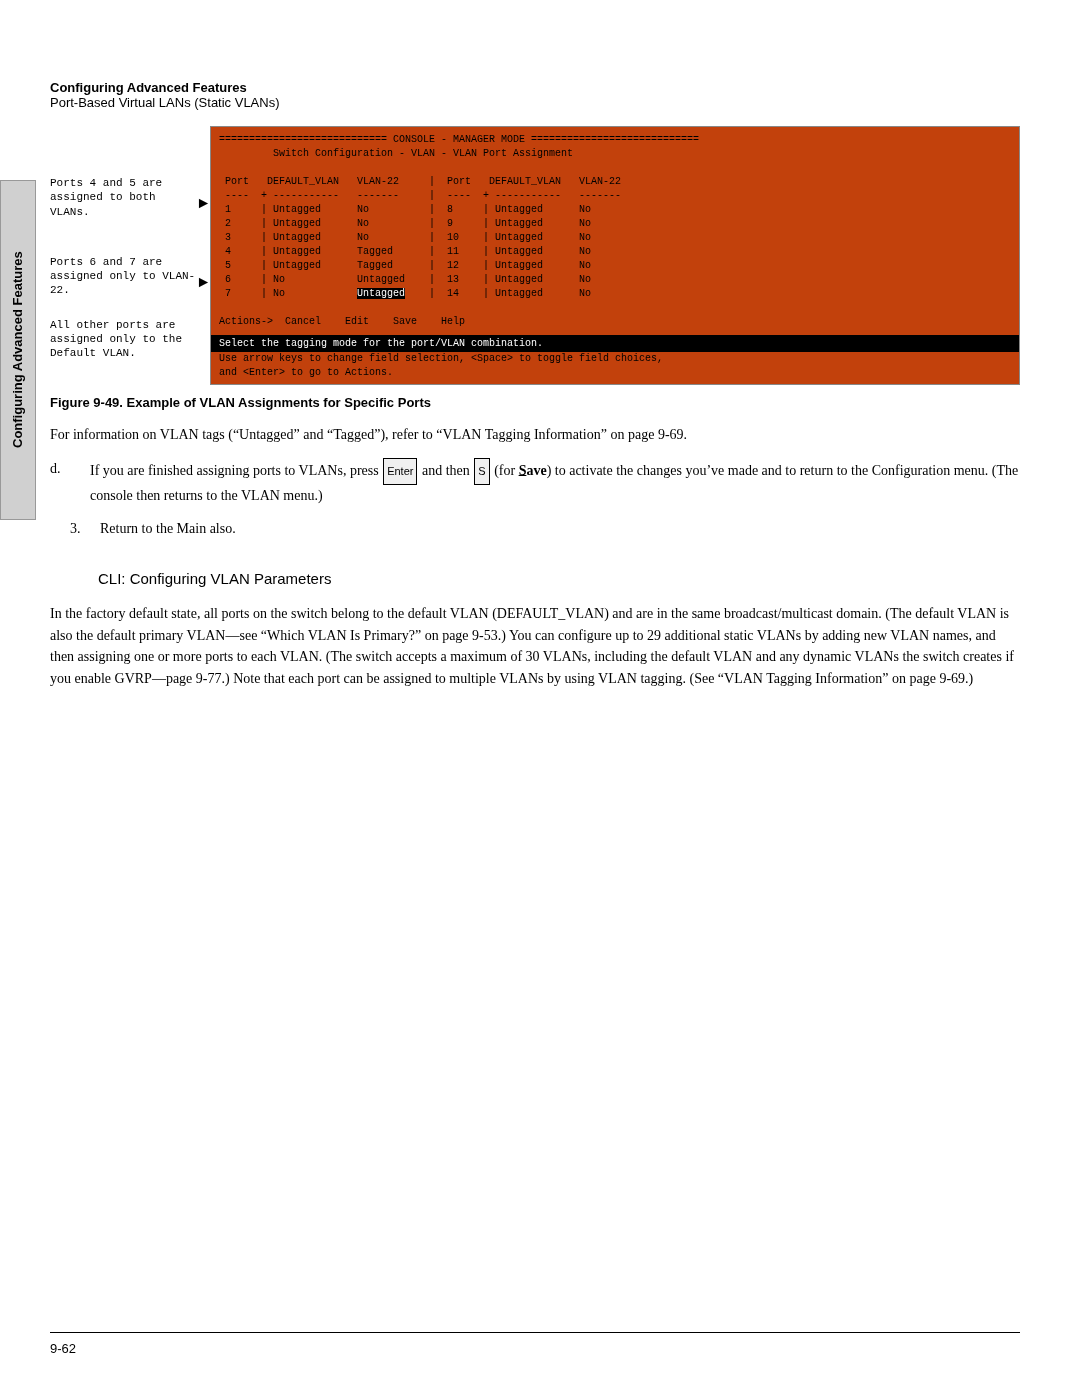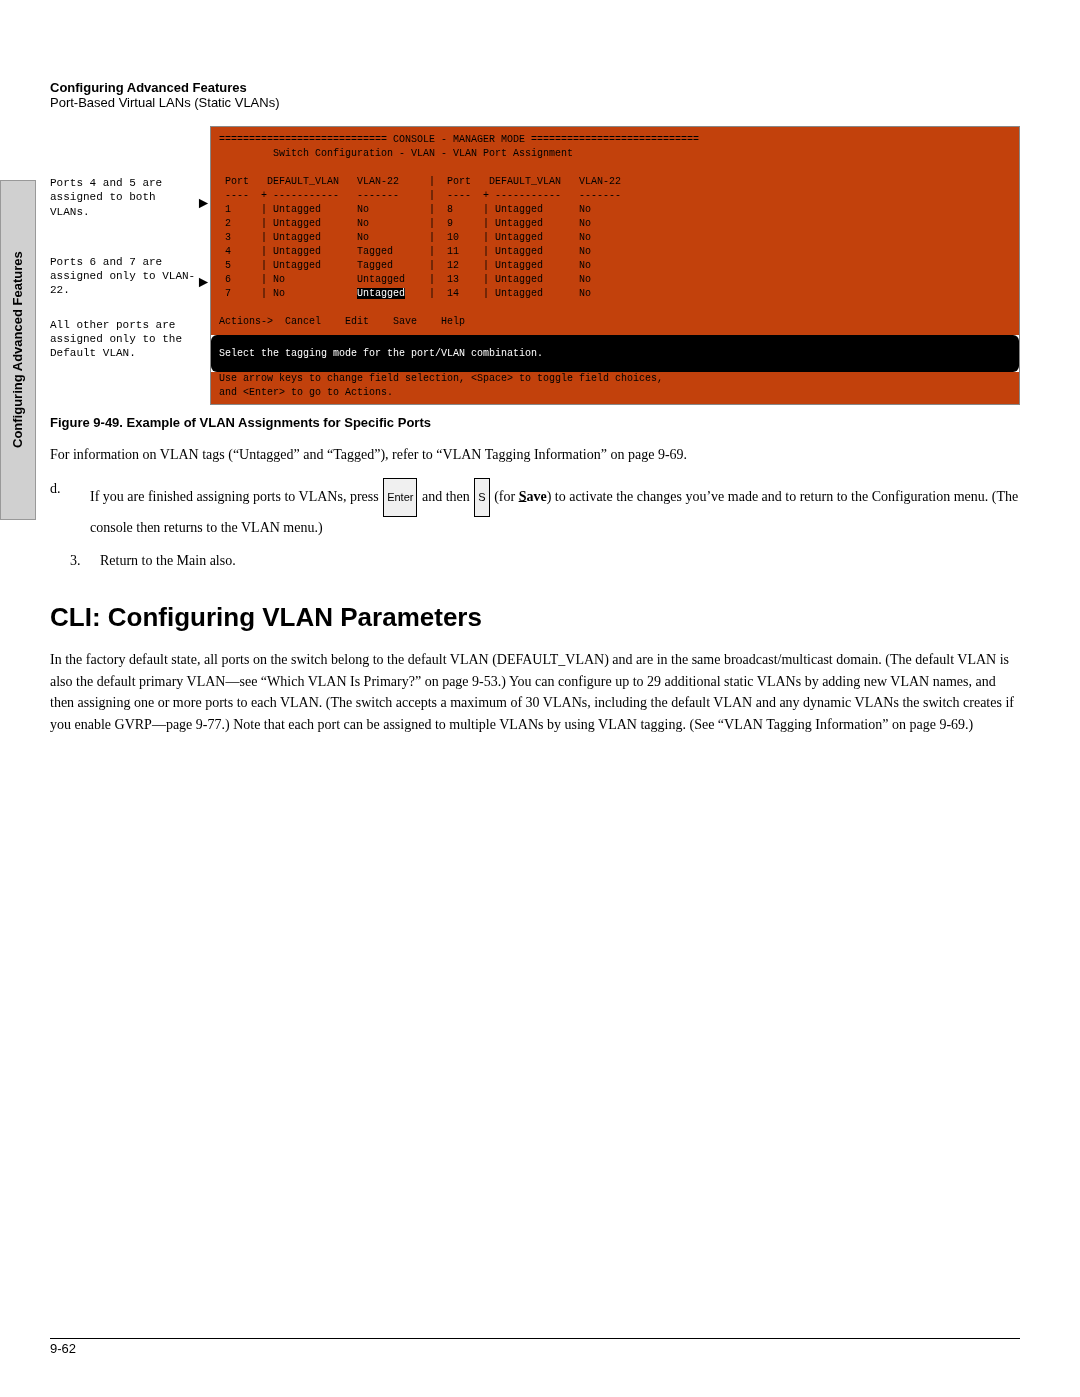--- a/index.html
+++ b/index.html
@@ -85,35 +85,36 @@
       padding-right: 8px;
     }
     .list-item .list-content {
       flex: 1;
     }
 
     
     .key-badge {
       display: inline-block;
       border: 1px solid #000;
-      padding: 10px 3px;
+      padding: 4px 3px;
       font-size: 11px;
       font-family: Arial, sans-serif;
       vertical-align: middle;
       background: #f0f0f0;
       margin: 0 1px;
     }
 
     
     .section-heading {
-      font-size: 26px;
-      font-weight: bold;
+      font-size: 15px;
+      font-weight: normal;
       font-family: Arial, sans-serif;
       margin-top: 30px;
       margin-bottom: 16px;
+      margin-left: 48px;
     }
 
     
     .numbered-list {
       margin-left: 20px;
     }
     .numbered-list .num-item {
       display: flex;
       margin-bottom: 12px;
       font-size: 14px;
@@ -124,20 +125,21 @@
       font-size: 14px;
     }
 
     
     .footer {
       position: absolute;
       bottom: 40px;
       left: 50px;
       right: 60px;
       border-top: 1px solid #000;
+      padding-top: 6px;
     }
     .footer-page {
       font-size: 13px;
       font-family: Arial, sans-serif;
     }
 
     
     .figure-wrapper {
       display: flex;
       align-items: flex-start;
@@ -175,24 +177,23 @@
     }
 
     .highlight-cell {
       background: #000;
       color: #fff;
     }
 
     .status-bar {
       background: #000;
       color: #fff;
-      padding: 13px 8px;
+      padding: 3px 8px;
       font-family: 'Courier New', Courier, monospace;
       font-size: 10px;
-      border-radius: 6px;
     }
   </style>
 </head>
 <body>
 
 <div class="sidebar-tab">
   <span>Configuring Advanced Features</span>
 </div>
 
 <div class="main-content">

